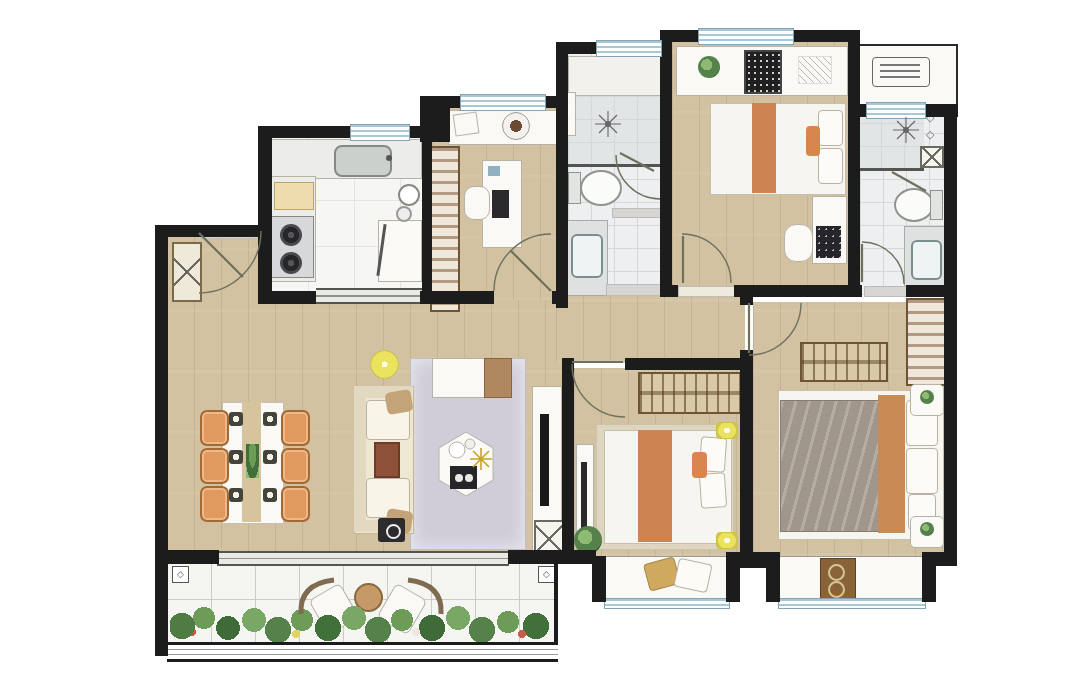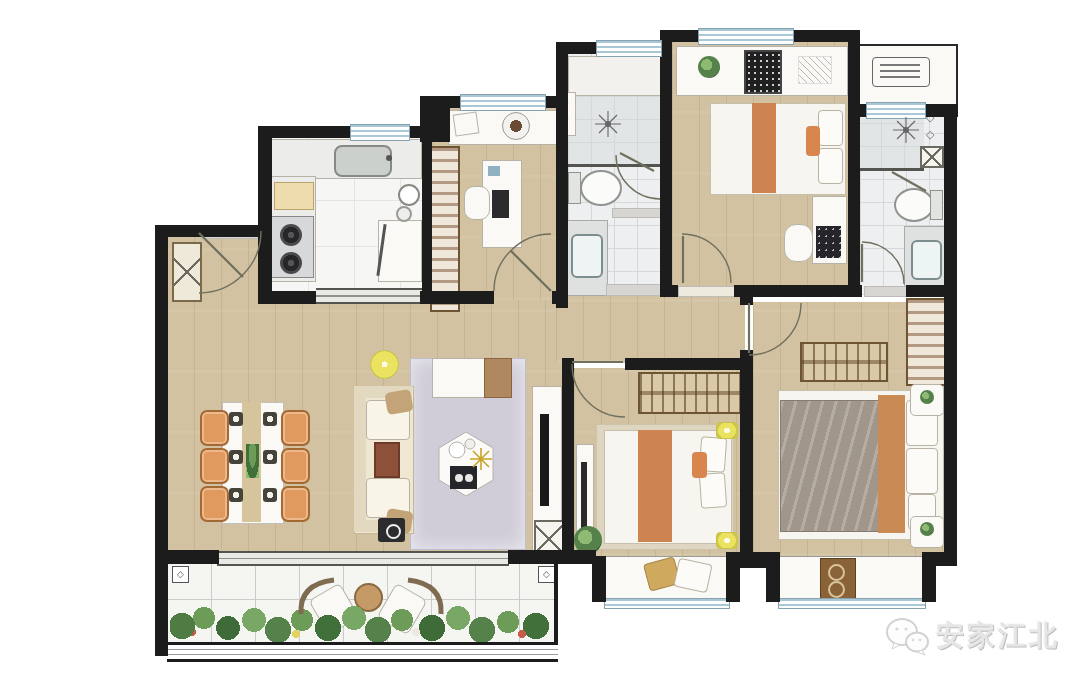--- a/index.html
+++ b/index.html
@@ -299,27 +299,14 @@
       <circle cx="470" cy="444" r="5" fill="#f2efe8" stroke="#b2b2ac"></circle>
       <rect x="450" y="466" width="27" height="23" fill="#26262a"></rect>
       <circle cx="459" cy="478" r="4" fill="#e8e8e4"></circle>
       <circle cx="469" cy="478" r="4" fill="#e8e8e4"></circle>
       <g stroke="#c9a227" stroke-width="1.6" fill="none">
         <path d="M470 459 L492 459 M481 448 L481 470 M473 451 L489 467 M473 467 L489 451"></path>
       </g>
     </g>
   </svg>
 
-  <div class="abs" style="left:884px;top:604px;width:196px;height:64px;display:flex;align-items:center;gap:6px">
-    <svg width="46" height="42" viewBox="0 0 46 42">
-      <ellipse cx="18" cy="17" rx="15" ry="13" fill="#fdfdfd" stroke="#d2d2d2" stroke-width="2"></ellipse>
-      <circle cx="13" cy="14" r="1.6" fill="#d8d8d8"></circle>
-        <circle cx="22" cy="14" r="1.6" fill="#d8d8d8"></circle>
-      <path d="M10 28 L8 34 L16 30 Z" fill="#fdfdfd" stroke="#d2d2d2"></path>
-      <ellipse cx="33" cy="27" rx="11" ry="9.5" fill="#fdfdfd" stroke="#d2d2d2" stroke-width="2"></ellipse>
-      <circle cx="29" cy="25" r="1.3" fill="#d8d8d8"></circle>
-        <circle cx="36" cy="25" r="1.3" fill="#d8d8d8"></circle>
-      <path d="M38 35 L41 40 L33 37 Z" fill="#fdfdfd" stroke="#d2d2d2"></path>
-    </svg>
-    <span class="wm-text">安家江北</span>
-  </div>
 
 </div>
 
 </body></html>

